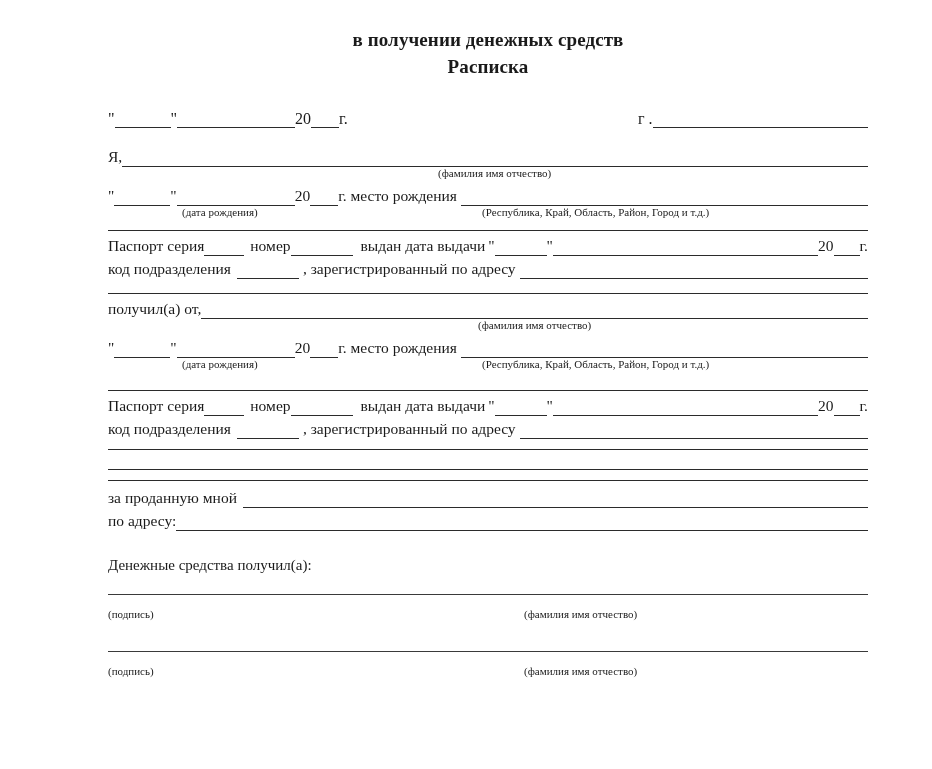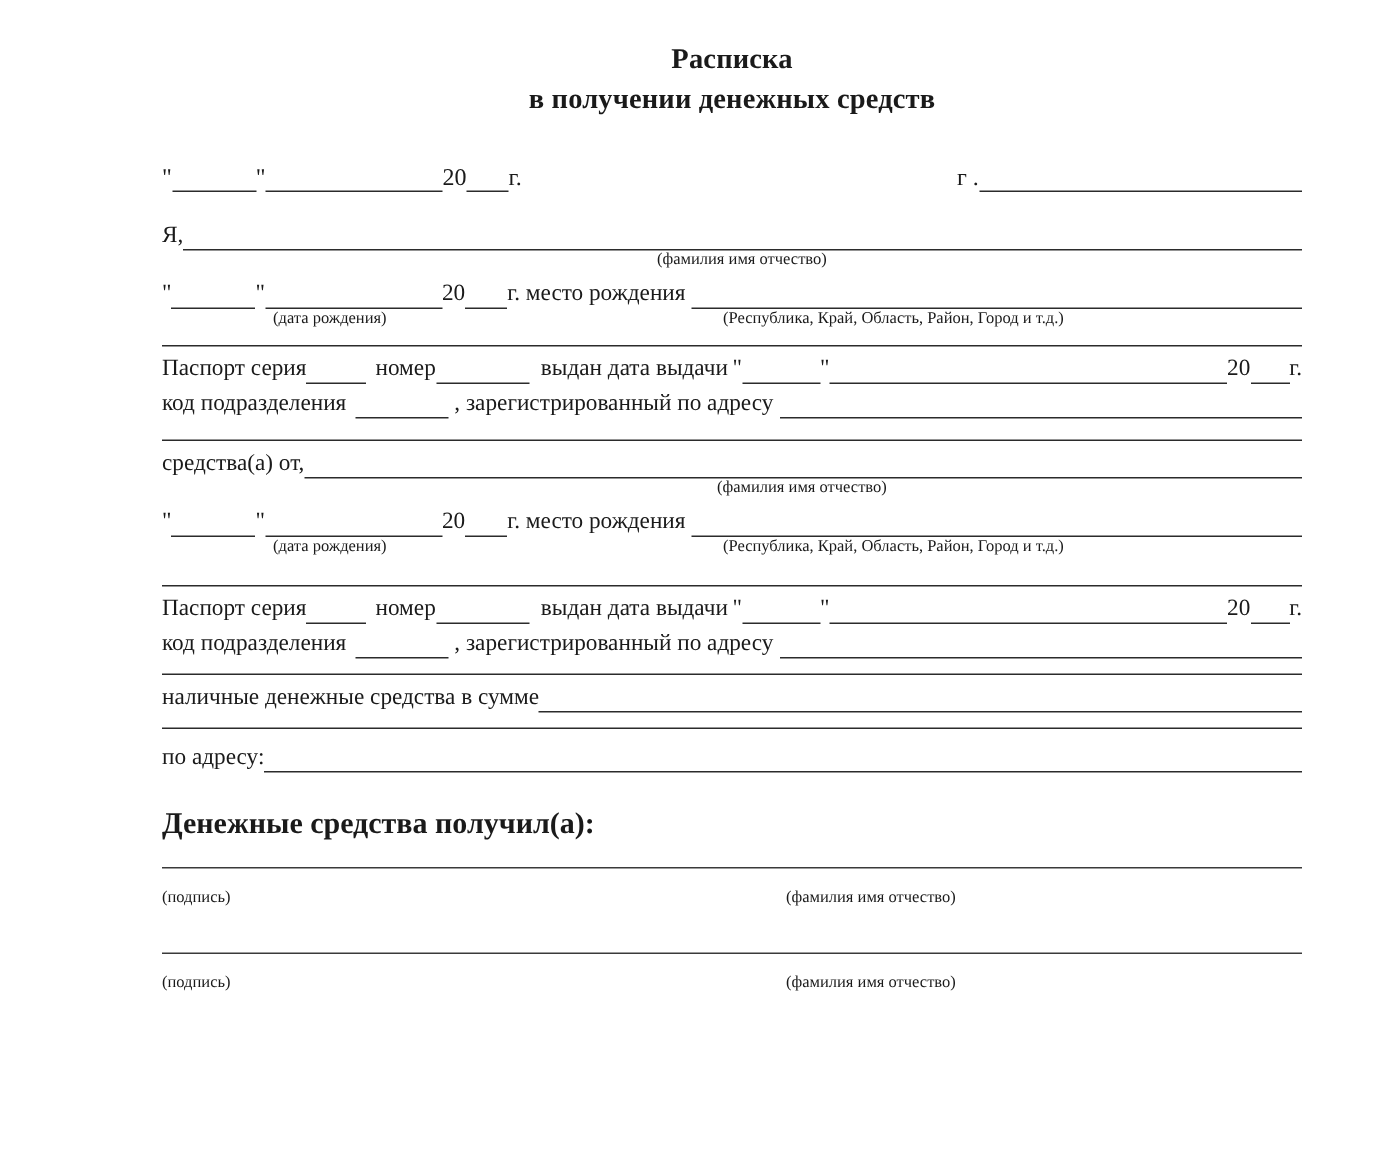--- a/index.html
+++ b/index.html
@@ -109,45 +109,44 @@
     display: flex;
     align-items: flex-end;
     padding-top: 30px;
   }
   .hdr-left { display: flex; align-items: flex-end; width: 318px; }
   .hdr-spacer { width: 212px; }
   .hdr-right { display: flex; align-items: flex-end; flex: 1 1 auto; }
 
   
   .sig-title {
-    font-size: 20px;
+    font-size: 15px;
     line-height: 21px;
-    font-weight: bold;
   }
   .sig-rule {
     border-top: 1px solid #3a3a3a;
     width: 760px;
     height: 0;
   }
   .sig-captions {
     position: relative;
     height: 16px;
   }
   .sig-cap-left { position: absolute; left: 0; top: 1px; }
   .sig-cap-right { position: absolute; left: 416px; top: 1px; }
 </style>
 </head>
 <body>
 
 <div class="page">
   <div class="content">
 
     <div class="title-block">
+      <div class="title-line">в получении денежных средств</div>
       <div class="title-line">Расписка</div>
-      <div class="title-line">в получении денежных средств</div>
     </div>
 
     <div class="header-row">
       <div class="hdr-left">
         <span class="txt">"</span>
         <span class="blank" style="width:56px"></span>
         <span class="txt">"</span>
         <span class="blank" style="width:118px"></span>
         <span class="txt">20</span>
         <span class="blank" style="width:28px"></span>
@@ -213,21 +212,21 @@
       <span class="blank" style="width:62px;margin-left:6px"></span>
       <span class="txt" style="padding-left:4px">, зарегистрированный по адресу</span>
       <span class="grow" style="margin-left:4px"></span>
     </div>
 
     <div class="spacer-14"></div>
     <hr class="hr">
     <div class="spacer-4"></div>
 
     <div class="row row-flex">
-      <span class="txt">средства(а) от,</span>
+      <span class="txt">получил(а) от,</span>
       <span class="grow"></span>
     </div>
     <div class="caption-row">
       <span class="caption-abs" style="left:370px">(фамилия имя отчество)</span>
     </div>
 
     <div class="spacer-4"></div>
 
     <div class="row row-flex">
       <span class="txt">"</span>
@@ -270,28 +269,31 @@
       <span class="blank" style="width:62px;margin-left:6px"></span>
       <span class="txt" style="padding-left:4px">, зарегистрированный по адресу</span>
       <span class="grow" style="margin-left:4px"></span>
     </div>
 
     <div class="spacer-10"></div>
     <hr class="hr">
     <div class="spacer-4"></div>
 
     <div class="row row-flex">
-      <span class="txt">наличные денежные средства в сумме</span>
       <span class="grow"></span>
     </div>
 
     <div class="spacer-10"></div>
     <hr class="hr">
     <div class="spacer-6"></div>
 
+    <div class="row row-flex">
+      <span class="txt">за проданную мной</span>
+      <span class="grow" style="margin-left:6px"></span>
+    </div>
     <div class="spacer-2"></div>
     <div class="row row-flex">
       <span class="txt">по адресу:</span>
       <span class="grow"></span>
     </div>
     <div class="spacer-2"></div>
 
     <div class="spacer-22"></div>
 
     <div class="sig-title">Денежные средства получил(а):</div>

